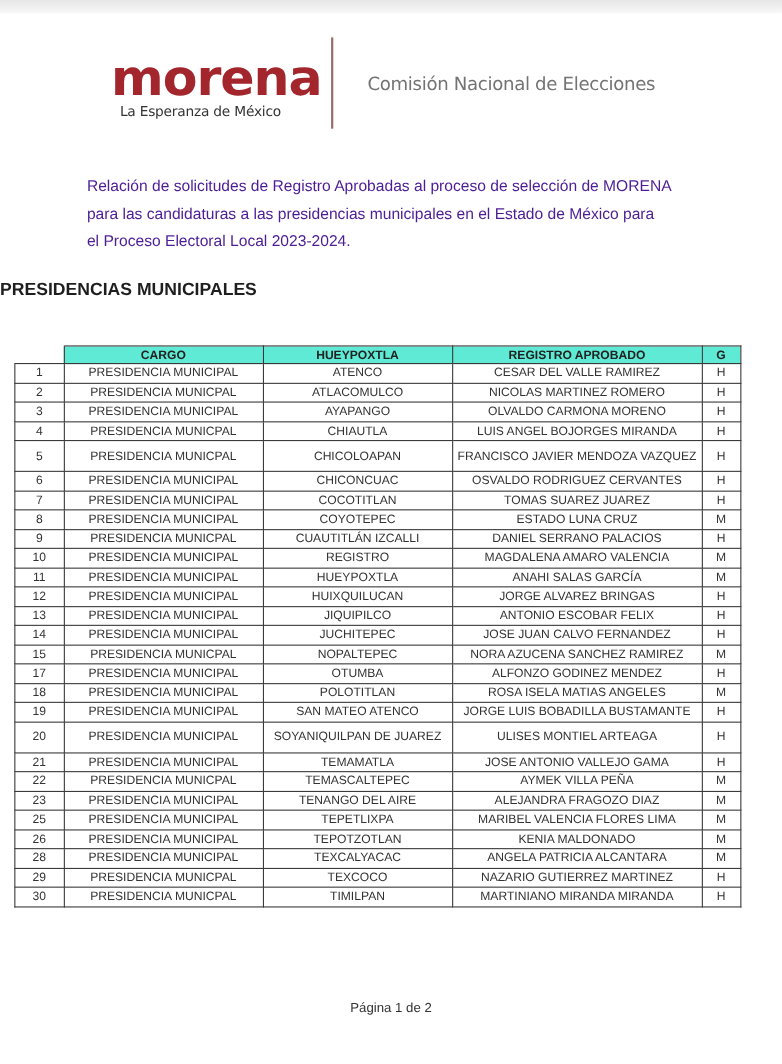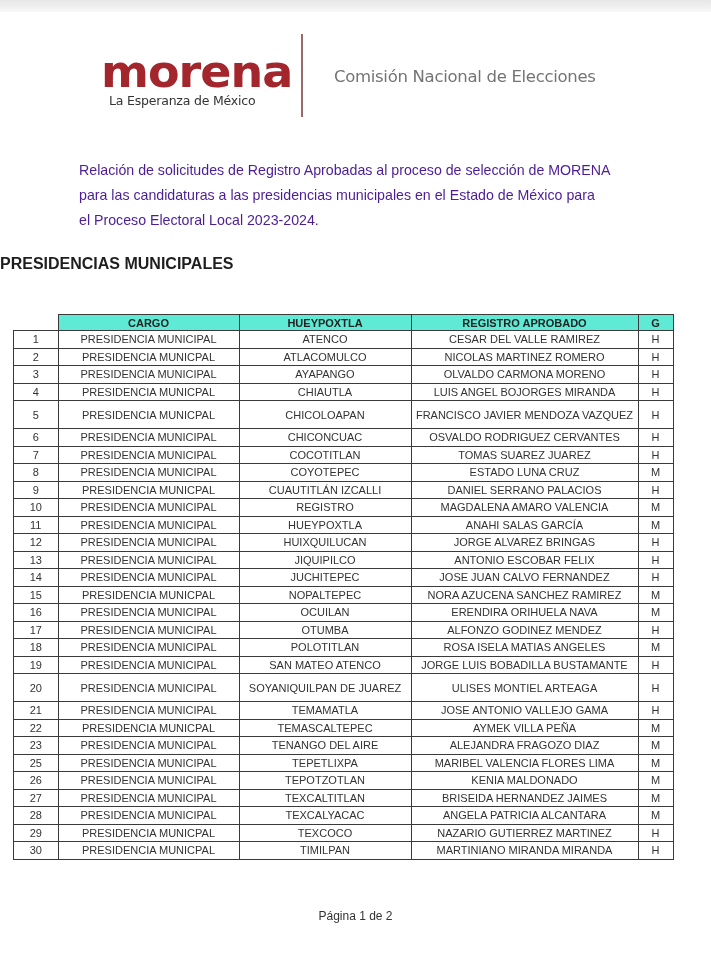--- a/index.html
+++ b/index.html
@@ -245,27 +245,20 @@
         <td>H</td>
       </tr>
       <tr>
         <td>15</td>
         <td>PRESIDENCIA MUNICPAL</td>
         <td>NOPALTEPEC</td>
         <td>NORA AZUCENA SANCHEZ RAMIREZ</td>
         <td>M</td>
       </tr>
       <tr>
-        <td>16</td>
-        <td>PRESIDENCIA MUNICIPAL</td>
-        <td>OCUILAN</td>
-        <td>ERENDIRA ORIHUELA NAVA</td>
-        <td>M</td>
-      </tr>
-      <tr>
         <td>17</td>
         <td>PRESIDENCIA MUNICIPAL</td>
         <td>OTUMBA</td>
         <td>ALFONZO GODINEZ MENDEZ</td>
         <td>H</td>
       </tr>
       <tr>
         <td>18</td>
         <td>PRESIDENCIA MUNICIPAL</td>
         <td>POLOTITLAN</td>
@@ -315,27 +308,20 @@
         <td>M</td>
       </tr>
       <tr>
         <td>26</td>
         <td>PRESIDENCIA MUNICIPAL</td>
         <td>TEPOTZOTLAN</td>
         <td>KENIA MALDONADO</td>
         <td>M</td>
       </tr>
       <tr>
-        <td>27</td>
-        <td>PRESIDENCIA MUNICIPAL</td>
-        <td>TEXCALTITLAN</td>
-        <td>BRISEIDA HERNANDEZ JAIMES</td>
-        <td>M</td>
-      </tr>
-      <tr>
         <td>28</td>
         <td>PRESIDENCIA MUNICIPAL</td>
         <td>TEXCALYACAC</td>
         <td>ANGELA PATRICIA ALCANTARA</td>
         <td>M</td>
       </tr>
       <tr>
         <td>29</td>
         <td>PRESIDENCIA MUNICPAL</td>
         <td>TEXCOCO</td>

